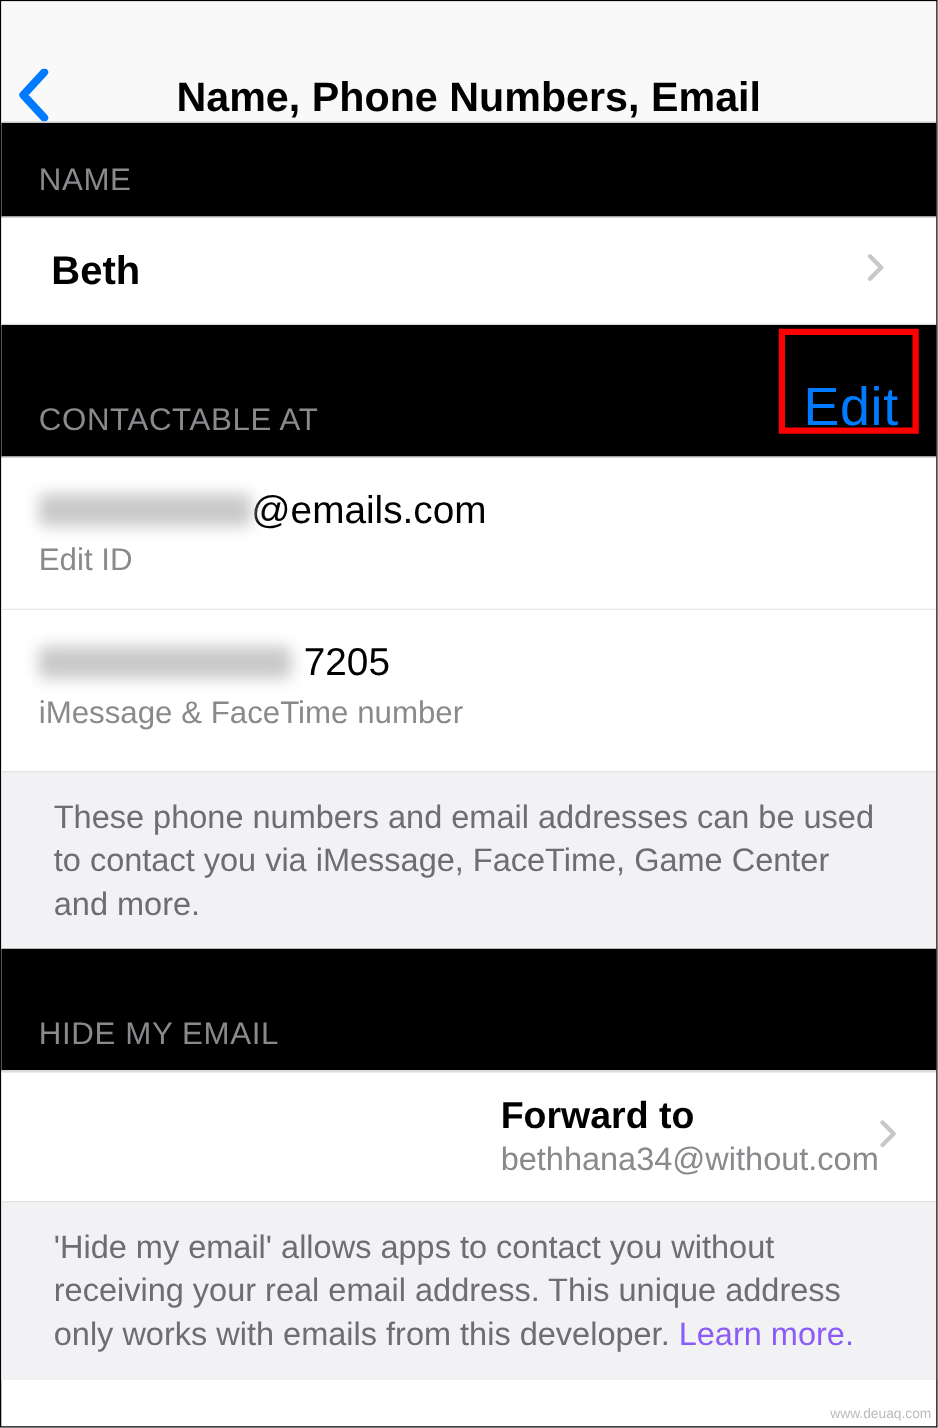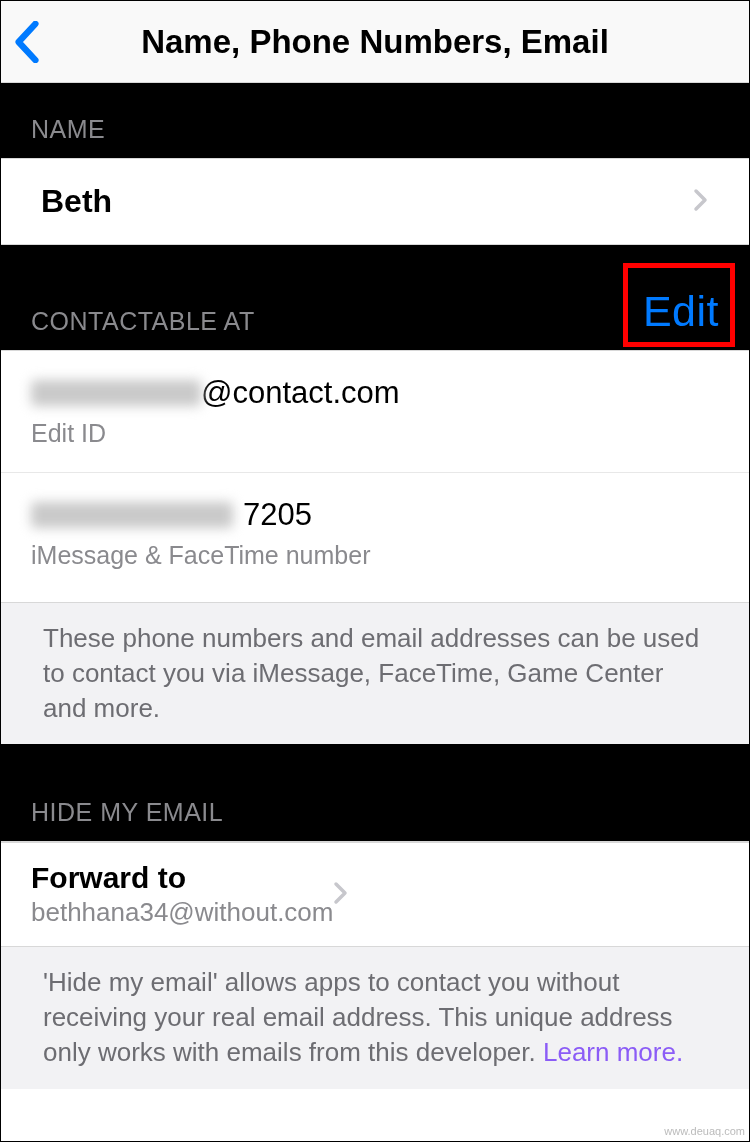--- a/index.html
+++ b/index.html
@@ -6,22 +6,22 @@
     body {
       font-family: -apple-system, BlinkMacSystemFont, 'Segoe UI', Helvetica, Arial, sans-serif;
       background: #fff;
       width: 750px;
       height: 1142px;
       position: relative;
       border: 1px solid #000;
     }
     .header {
       display: flex;
-      align-items: center;
-      height: 82px;
+      align-items: flex-end;
+      height: 97px;
       background: #f9f9f9;
       border-bottom: 1px solid #d8d8d8;
       position: relative;
     }
     .back-btn {
       position: absolute;
       left: 12px;
       display: flex;
       align-items: center;
       cursor: pointer;
@@ -110,21 +110,21 @@
       padding: 18px 42px;
       font-size: 26px;
       color: #6d6d72;
       line-height: 1.35;
     }
     .forward-row {
       background: #fff;
       padding: 18px 30px;
       border-bottom: 1px solid #d8d8d8;
       display: flex;
-      justify-content: flex-start;
+      justify-content: flex-end;
       align-items: center;
       cursor: pointer;
     }
     .forward-left { display: flex; flex-direction: column; }
     .forward-title {
       font-size: 30px;
       font-weight: 700;
       color: #000;
     }
     .forward-email {
@@ -173,21 +173,21 @@
   <span>CONTACTABLE AT</span>
   <span class="edit-btn">Edit</span>
 </div>
 
 <div class="highlight-box"></div>
 
 <div class="contact-section">
   <div class="contact-item">
     <div class="contact-value">
       <span class="blurred" style="width:170px;"></span>
-        <span>@contact.com</span>
+        <span>@emails.com</span>
     </div>
     <div class="contact-sub">Edit ID</div>
   </div>
   <div class="contact-item" style="padding-bottom:32px;">
     <div class="contact-value">
       <span class="blurred" style="width:202px;margin-right:10px;"></span>
         <span>7205</span>
     </div>
     <div class="contact-sub">iMessage &amp; FaceTime number</div>
   </div>

